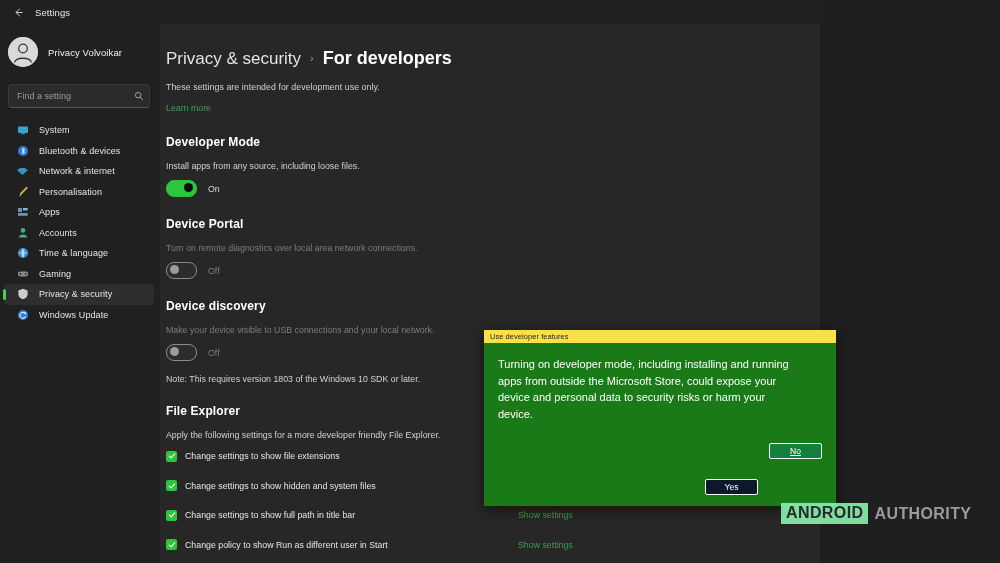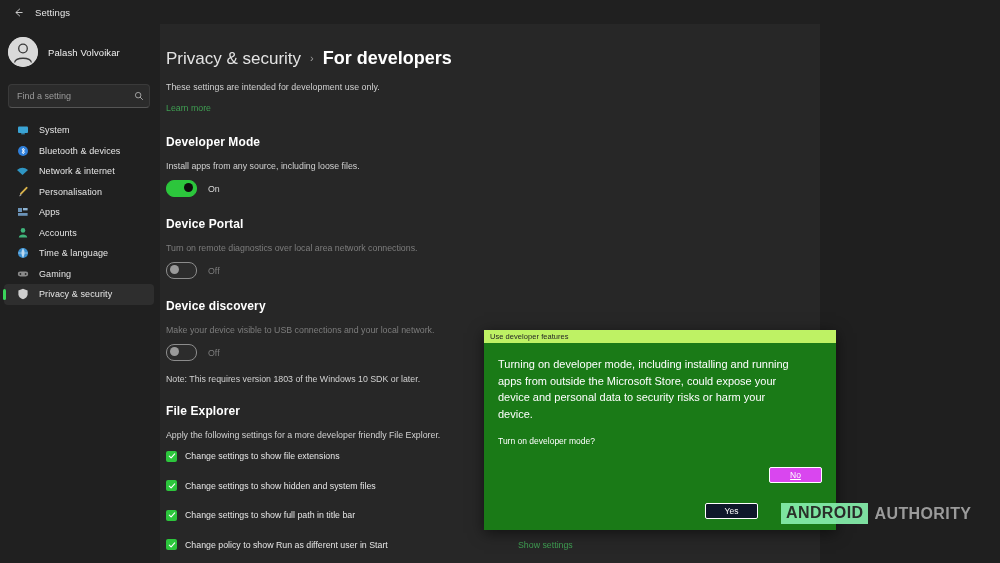--- a/index.html
+++ b/index.html
@@ -281,21 +281,21 @@
   
   .dialog {
     position: absolute;
     left: 484px;
     top: 330px;
     width: 352px;
     box-shadow: 0 3px 14px rgba(0,0,0,0.55);
   }
   .dialog-titlebar {
     height: 13px;
-    background: #bef264;
+    background: #fde047;
     display: flex;
     align-items: center;
     padding-left: 6px;
   }
   .dialog-title {
     font-size: 7.5px;
     color: #262626;
     letter-spacing: 0.05px;
   }
   .dialog-body {
@@ -327,21 +327,21 @@
     border-radius: 2px;
     color: #ffffff;
     font-size: 8.5px;
     font-family: "Liberation Sans", sans-serif;
     display: flex;
     align-items: center;
     justify-content: center;
     padding: 0;
   }
   .dlg-btn.primary { background: #0f172a; margin-top: 36px; }
-  .dlg-btn.secondary { background: #d946ef; text-decoration: underline; }
+  .dlg-btn.secondary { background: #15803d; text-decoration: underline; }
 
   
   .watermark {
     position: absolute;
     left: 781px;
     top: 503px;
     display: flex;
     align-items: center;
     gap: 6px;
     opacity: 0.92;
@@ -385,21 +385,21 @@
     <div class="sidebar">
 
       <div class="account">
         <div class="avatar">
           <svg width="30" height="30" viewBox="0 0 30 30">
             <circle cx="15" cy="15" r="15" fill="#d9d9d9"></circle>
             <circle cx="15" cy="11.5" r="4.3" fill="none" stroke="#3a3a3a" stroke-width="1.3"></circle>
             <path d="M6.6 25.5 C7.6 19.8 22.4 19.8 23.4 25.5" fill="none" stroke="#3a3a3a" stroke-width="1.3"></path>
           </svg>
         </div>
-        <div class="account-name">Palash Volvoikar</div>
+        <div class="account-name">Privacy Volvoikar</div>
       </div>
 
       <div class="search-wrap">
         <input class="search-input" type="text" placeholder="Find a setting" style="">
         <span class="search-icon">
           <svg width="10" height="10" viewBox="0 0 12 12">
             <circle cx="5" cy="5" r="3.3" fill="none" stroke="#b6b6b6" stroke-width="1"></circle>
             <line x1="7.5" y1="7.5" x2="10.3" y2="10.3" stroke="#b6b6b6" stroke-width="1" stroke-linecap="round"></line>
           </svg>
         </span>
@@ -492,20 +492,30 @@
 
         <div class="nav-item selected">
           <span class="nav-ico">
             <svg width="12" height="12" viewBox="0 0 12 12">
                 <path d="M6 0.8 L10.6 2.6 V6.2 C10.6 8.8 8.4 10.6 6 11.2 C3.6 10.6 1.4 8.8 1.4 6.2 V2.6 Z" fill="#cfcfcf"></path>
               </svg>
           </span>
           <span class="nav-label">Privacy &amp; security</span>
         </div>
 
+        <div class="nav-item">
+          <span class="nav-ico">
+            <svg width="12" height="12" viewBox="0 0 12 12">
+                <circle cx="6" cy="6" r="5" fill="#2f7fd9"></circle>
+                <path d="M8.4 4.6 A3 3 0 1 0 8.8 7.2" fill="none" stroke="#ffffff" stroke-width="1"></path>
+                <path d="M8.9 2.8 L9.1 5 L6.9 4.7 Z" fill="#ffffff"></path>
+              </svg>
+          </span>
+          <span class="nav-label">Windows Update</span>
+        </div>
 
       </div>
     </div>
 
     <div class="main">
       <div class="main-inner">
 
         <div class="breadcrumb">
           <span class="crumb-parent">Privacy &amp; security</span>
           <span class="crumb-sep">›</span>
@@ -606,21 +616,20 @@
       </div>
     </div>
   </div>
 
   <div class="dialog">
     <div class="dialog-titlebar">
       <span class="dialog-title">Use developer features</span>
     </div>
     <div class="dialog-body">
       <p class="dialog-text">Turning on developer mode, including installing and running apps from outside the Microsoft Store, could expose your device and personal data to security risks or harm your device.</p>
-      <p class="dialog-question">Turn on developer mode?</p>
       <div class="dialog-actions">
         <button class="dlg-btn primary">Yes</button>
         <button class="dlg-btn secondary">No</button>
       </div>
     </div>
   </div>
 
   <div class="watermark">
     <span class="wm-box">ANDROID</span>
     <span class="wm-text">AUTHORITY</span>

